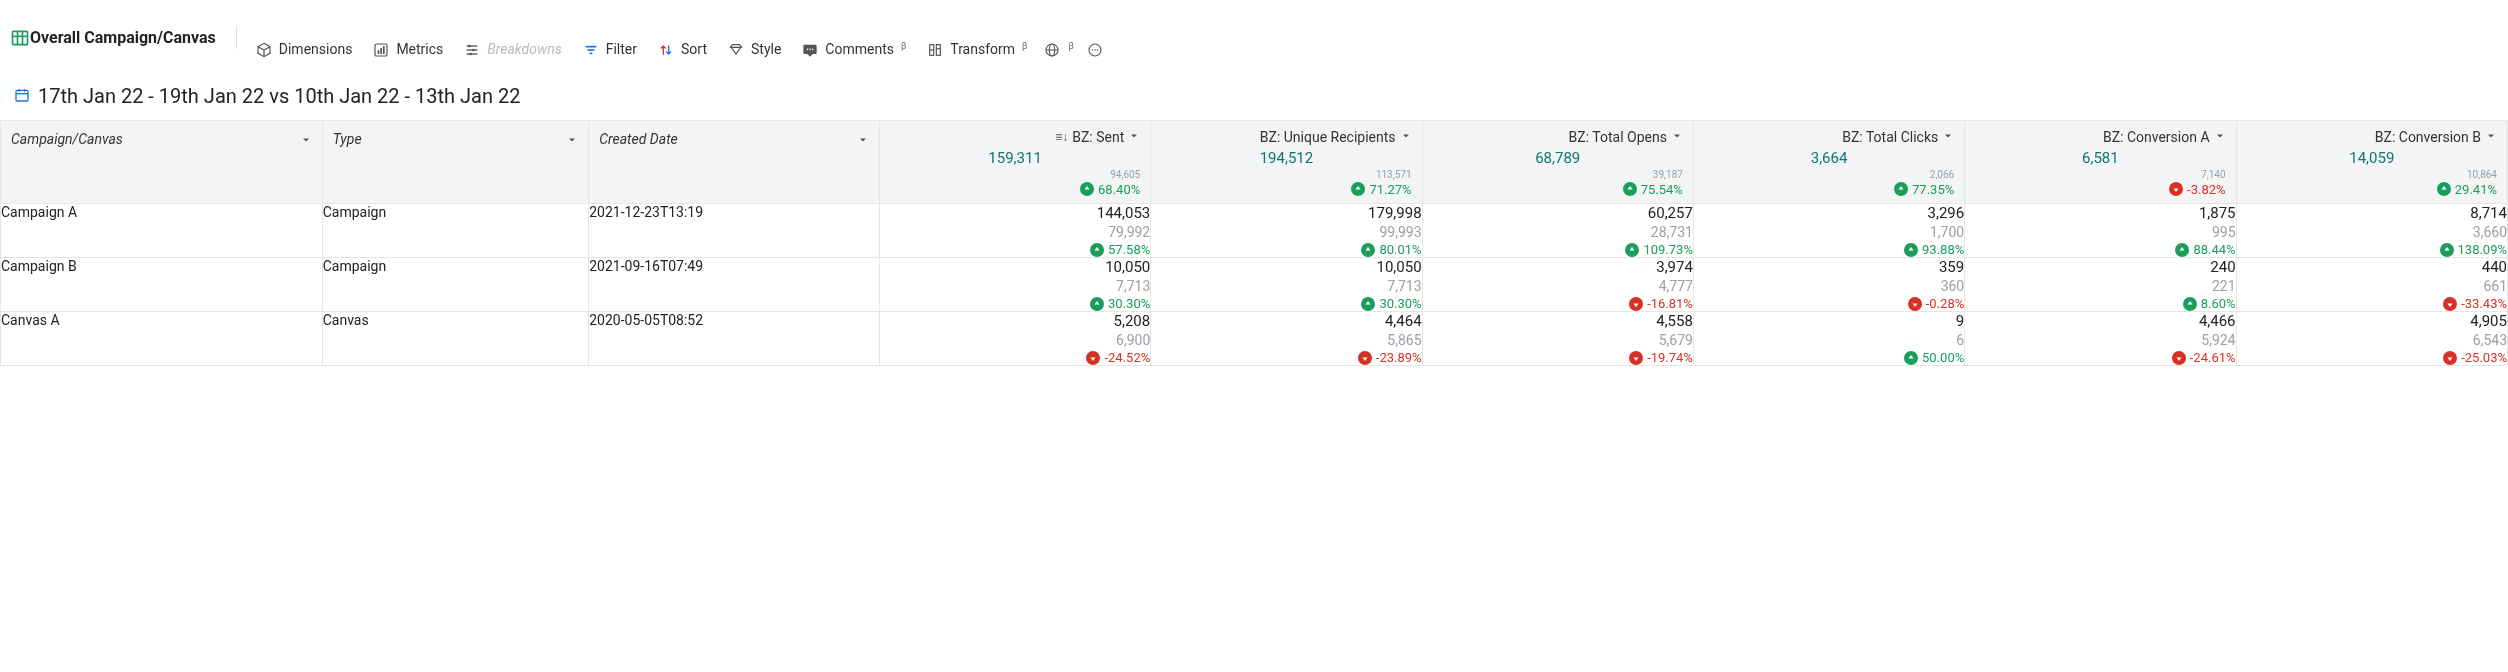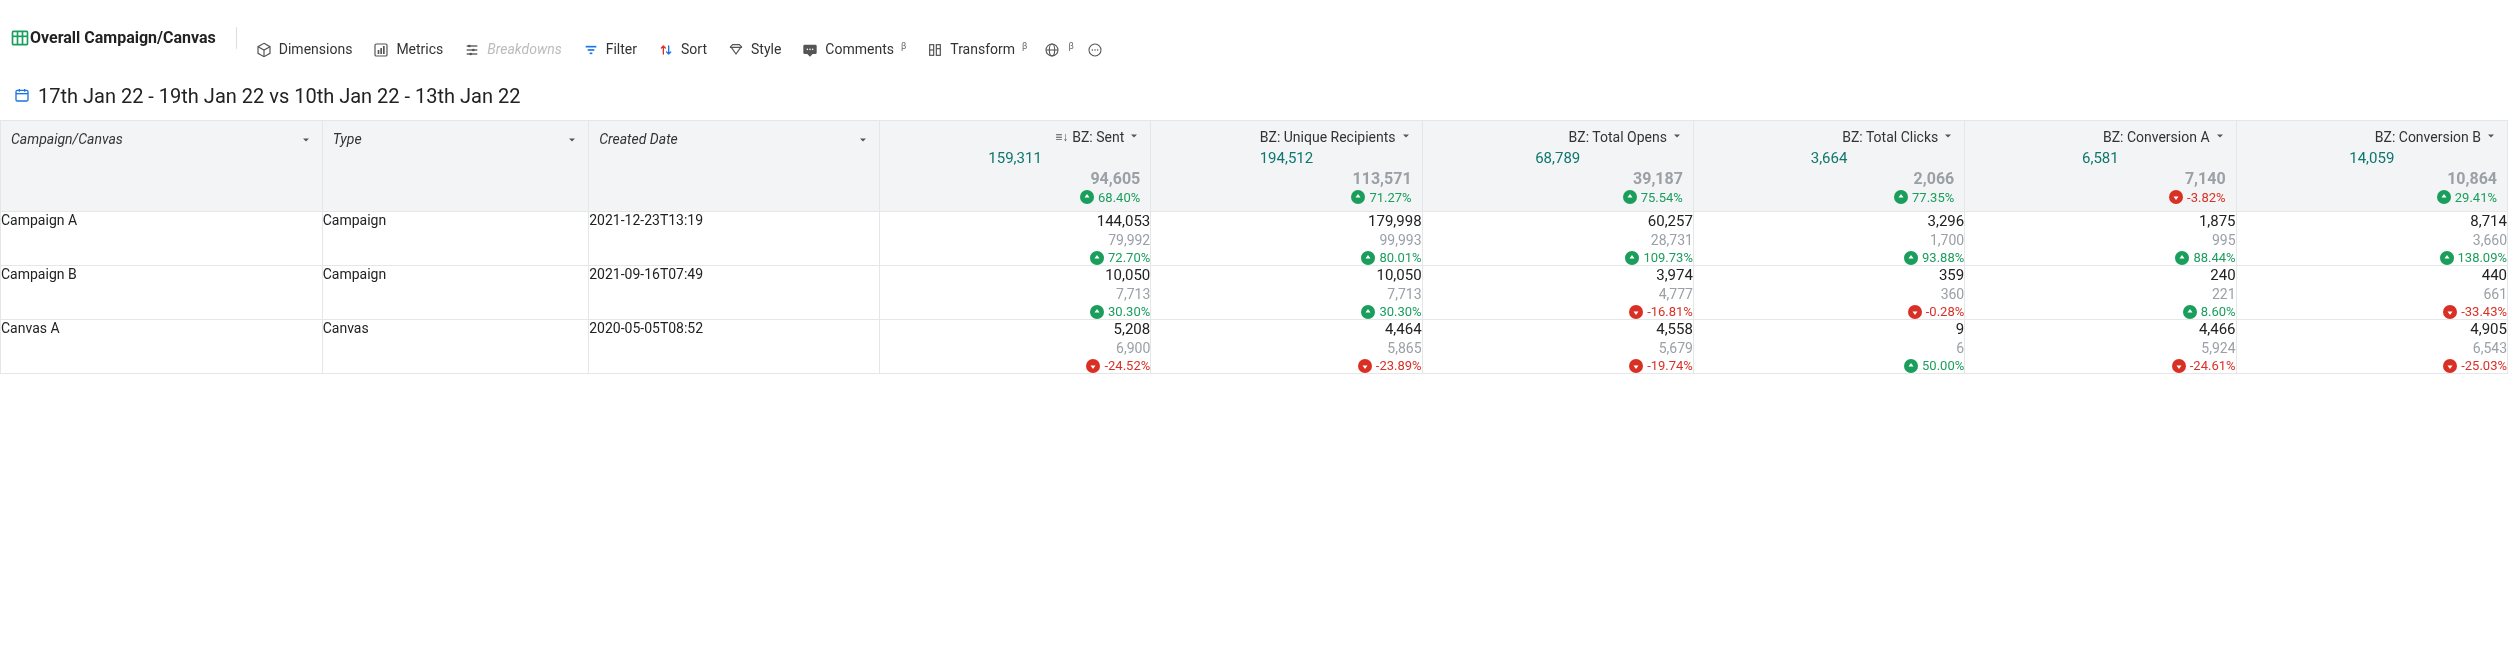--- a/index.html
+++ b/index.html
@@ -78,21 +78,21 @@
     text-align:right !important;
     padding:8px 10px 6px 10px;
   }
   .hdr-metric .mrow {
     display:flex; justify-content:flex-end; align-items:center; gap:4px;
     color:#333;
   }
   .hdr-metric .mrow .sorticon { color:#555; font-size:12px;}
   .hdr-metric .mrow .caret { color:#555; }
   .hdr-metric .totA { color:#0f766e; font-weight:400; font-size:15px; margin-top:4px;text-align:center;}
-  .hdr-metric .totB { color:#9aa0a6; font-size:16px; margin-top:2px;font-weight:bold;}
+  .hdr-metric .totB { color:#9aa0a6; font-size:10px; margin-top:2px;}
   .hdr-metric .chg { font-size:13px; margin-top:2px; display:flex; justify-content:flex-end; align-items:flex-start; gap:4px;}
   .chg .circ { width:14px; height:14px; border-radius:50%; display:inline-flex; align-items:center; justify-content:center;}
   .chg .circ svg{ width:10px; height:10px; fill:#fff;}
   .chg.up { color:#1a9e5c;}
   .chg.up .circ{ background:#1a9e5c;}
   .chg.down { color:#d93025;}
   .chg.down .circ{ background:#d93025;}
 
   .grid tbody td {
     padding:0;
@@ -380,21 +380,21 @@
         <td class="cell-dim">2021-12-23T13:19</td>
         <td class="cell-metric">
           <div class="vA">144,053</div>
           <div class="vB">79,992</div>
           <div class="chg up">
             <span class="circ">
               <svg viewBox="0 0 24 24">
                 <path d="M12 5l6 8H6z"></path>
               </svg>
             </span>
-            <span>72.70%</span>
+            <span>57.58%</span>
           </div>
         </td>
         <td class="cell-metric">
           <div class="vA">179,998</div>
           <div class="vB">99,993</div>
           <div class="chg up">
             <span class="circ">
               <svg viewBox="0 0 24 24">
                 <path d="M12 5l6 8H6z"></path>
               </svg>

